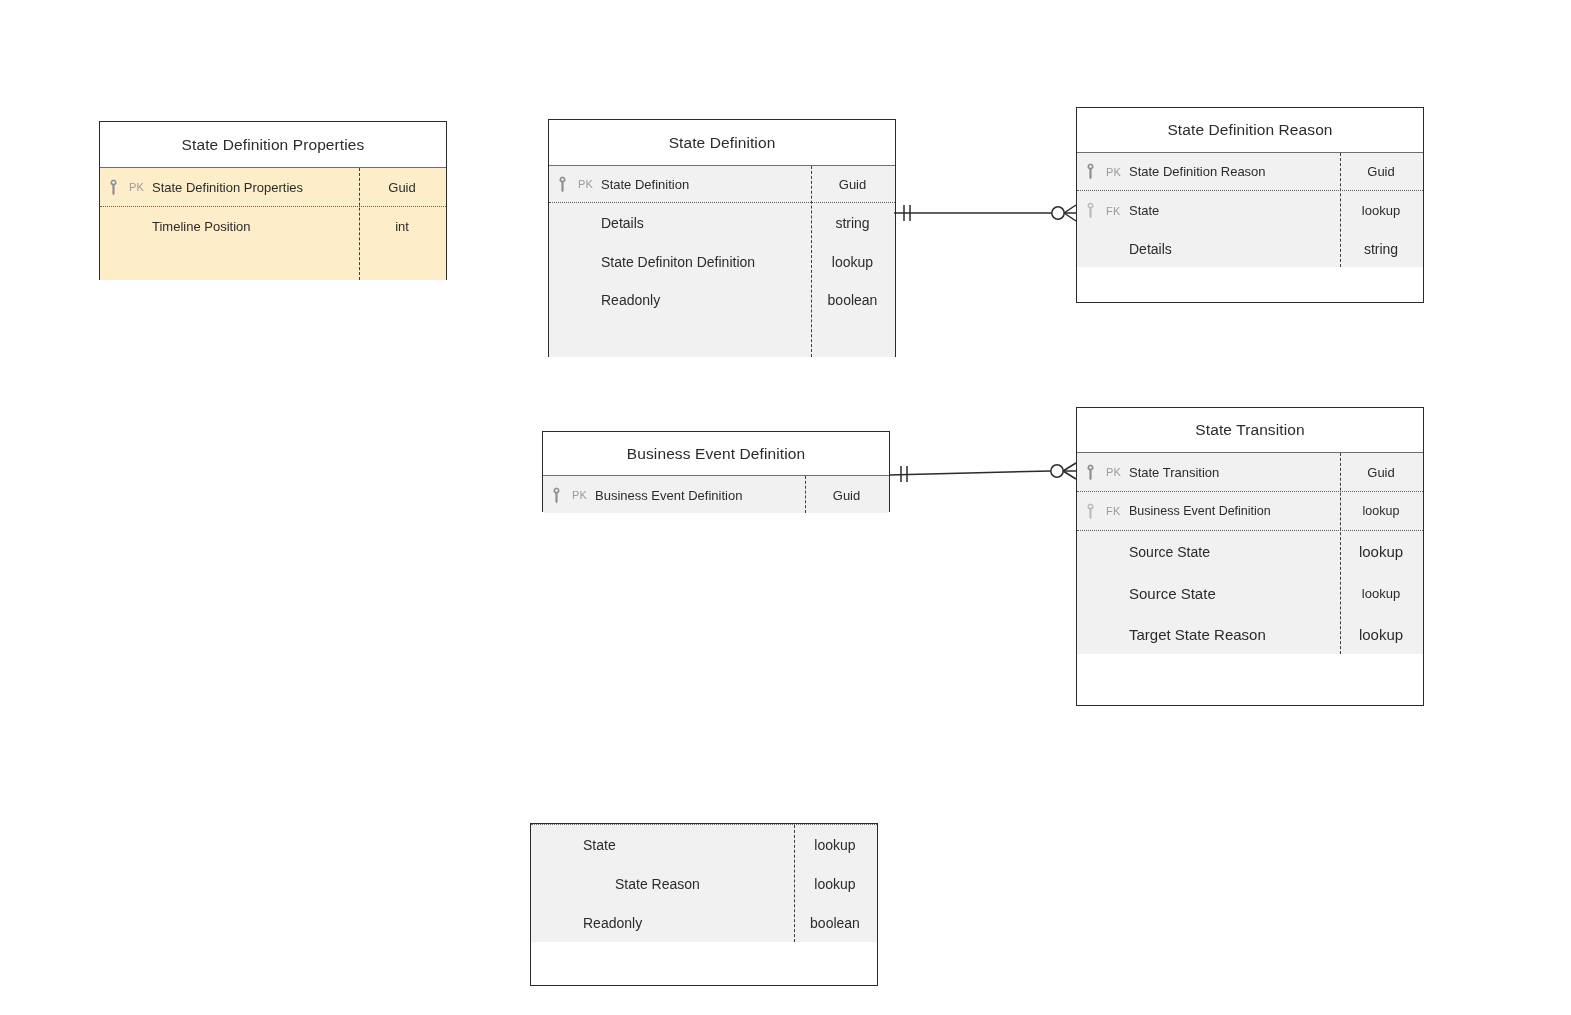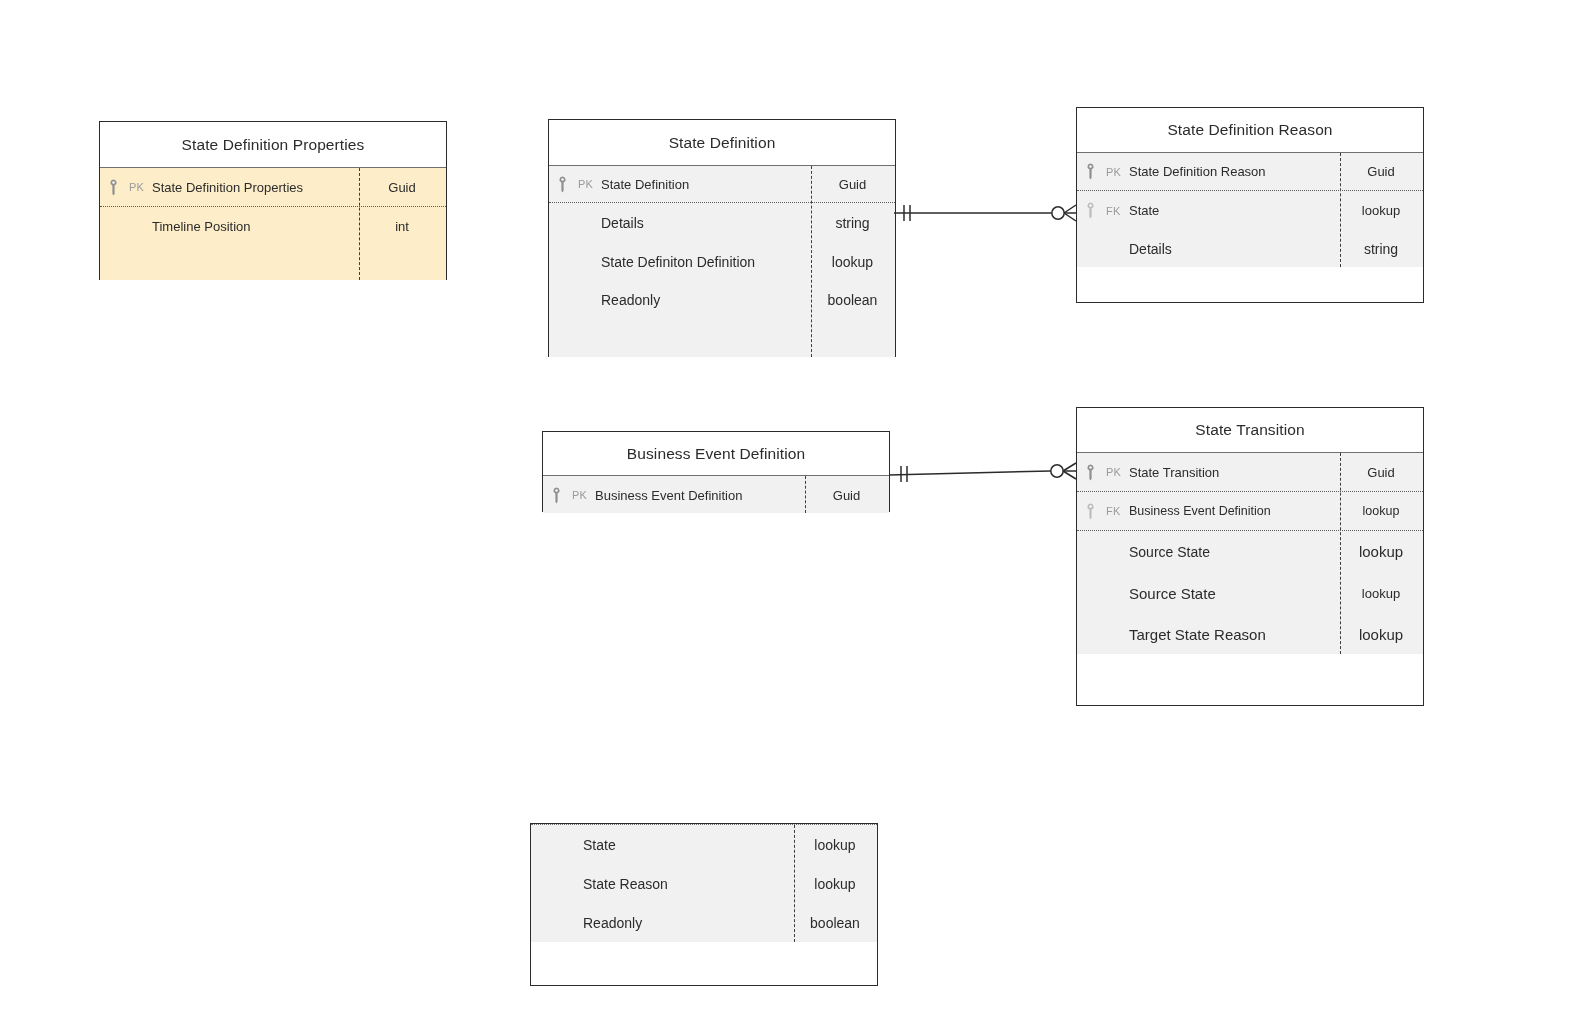--- a/index.html
+++ b/index.html
@@ -306,21 +306,21 @@
   <div class="entity" style="left:530px; top:823px; width:348px; height:163px;">
     <div class="ent-body hdr-rule-dotted" style="height:118px;">
       <div class="col-split" style="left:263px;"></div>
 
       <div class="attr-row sz-md" style="height:39px;">
         <div class="attr-key"></div>
         <div class="attr-name">State</div>
         <div class="attr-type" style="width:84px;">lookup</div>
       </div>
 
-      <div class="attr-row sz-md" style="height:39px;">
+      <div class="attr-row sz-md" style="height:39px;gap:32px;">
         <div class="attr-key"></div>
         <div class="attr-name">State Reason</div>
         <div class="attr-type" style="width:84px;">lookup</div>
       </div>
 
       <div class="attr-row sz-md" style="height:39px;">
         <div class="attr-key"></div>
         <div class="attr-name">Readonly</div>
         <div class="attr-type" style="width:84px;">boolean</div>
       </div>

